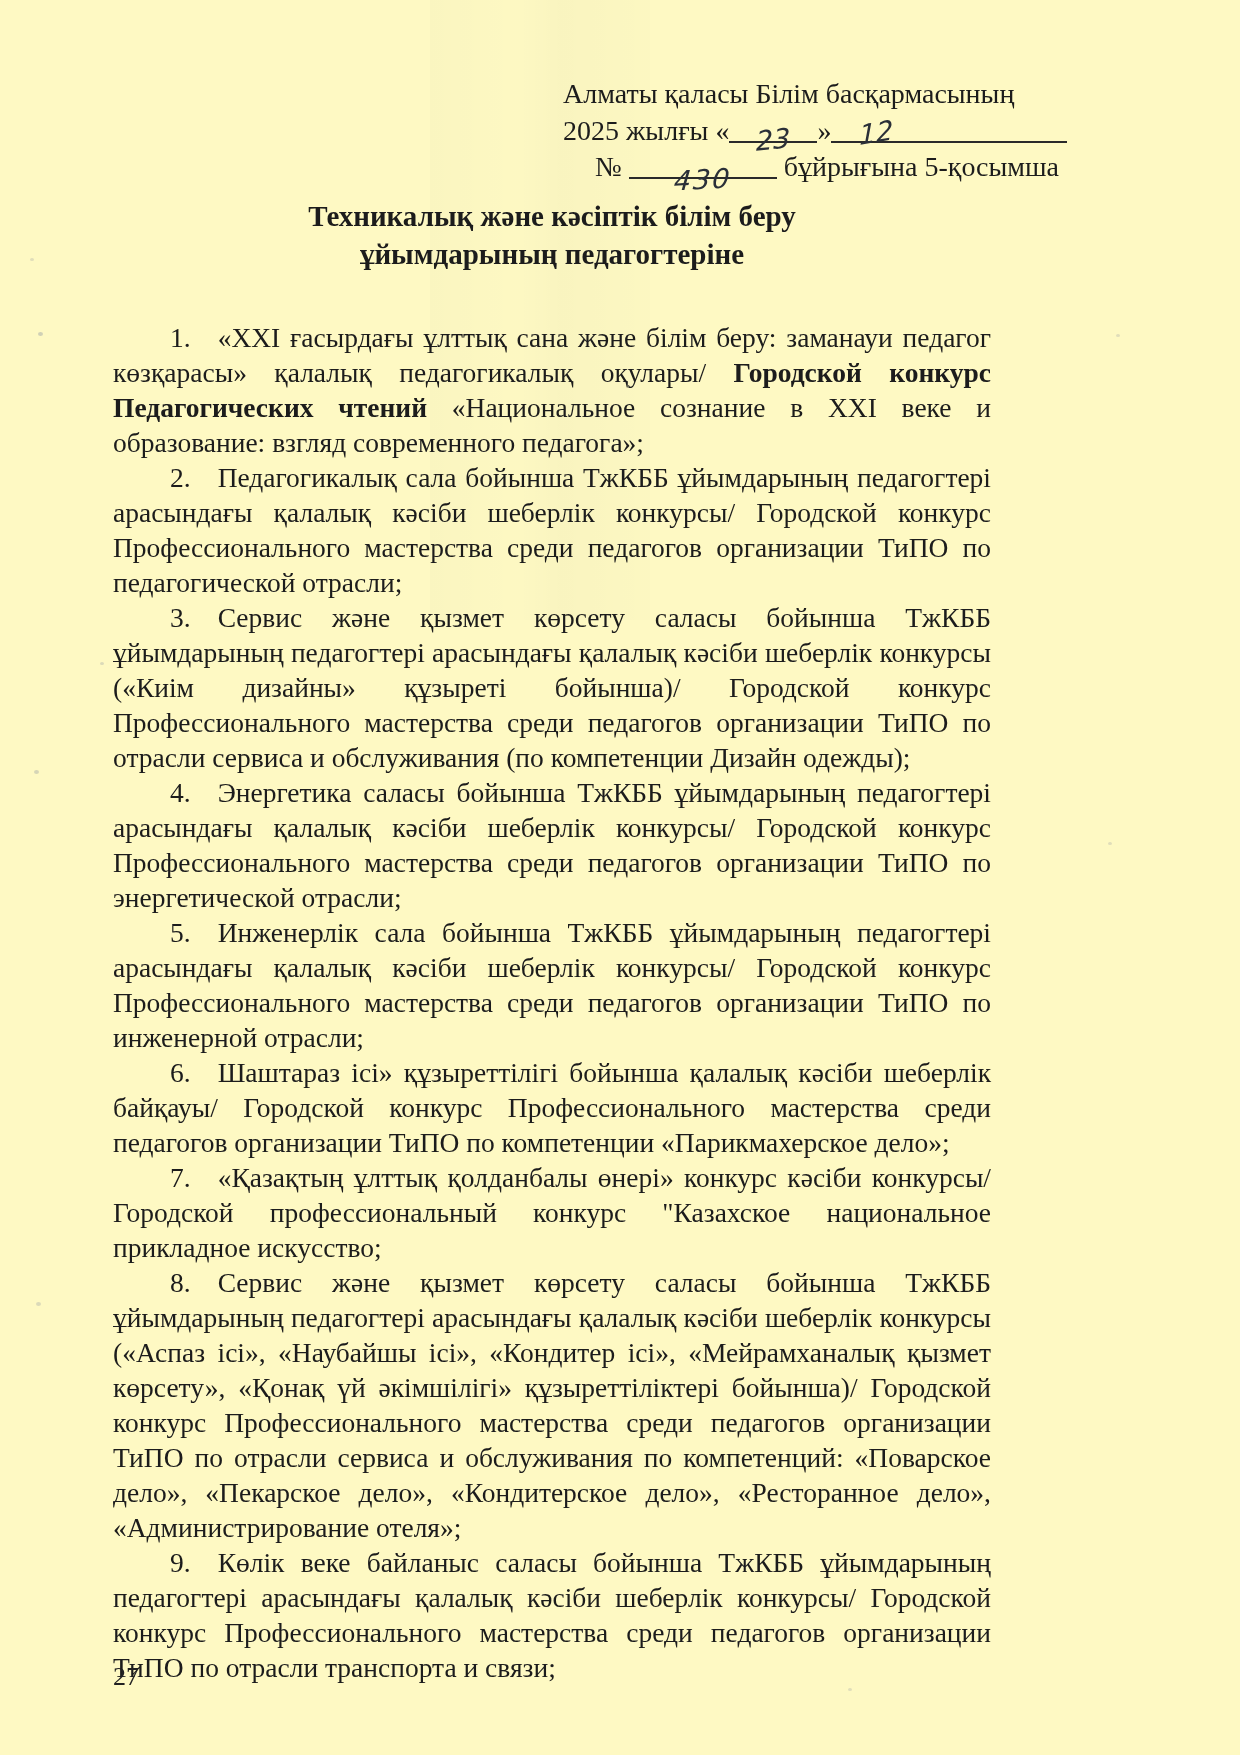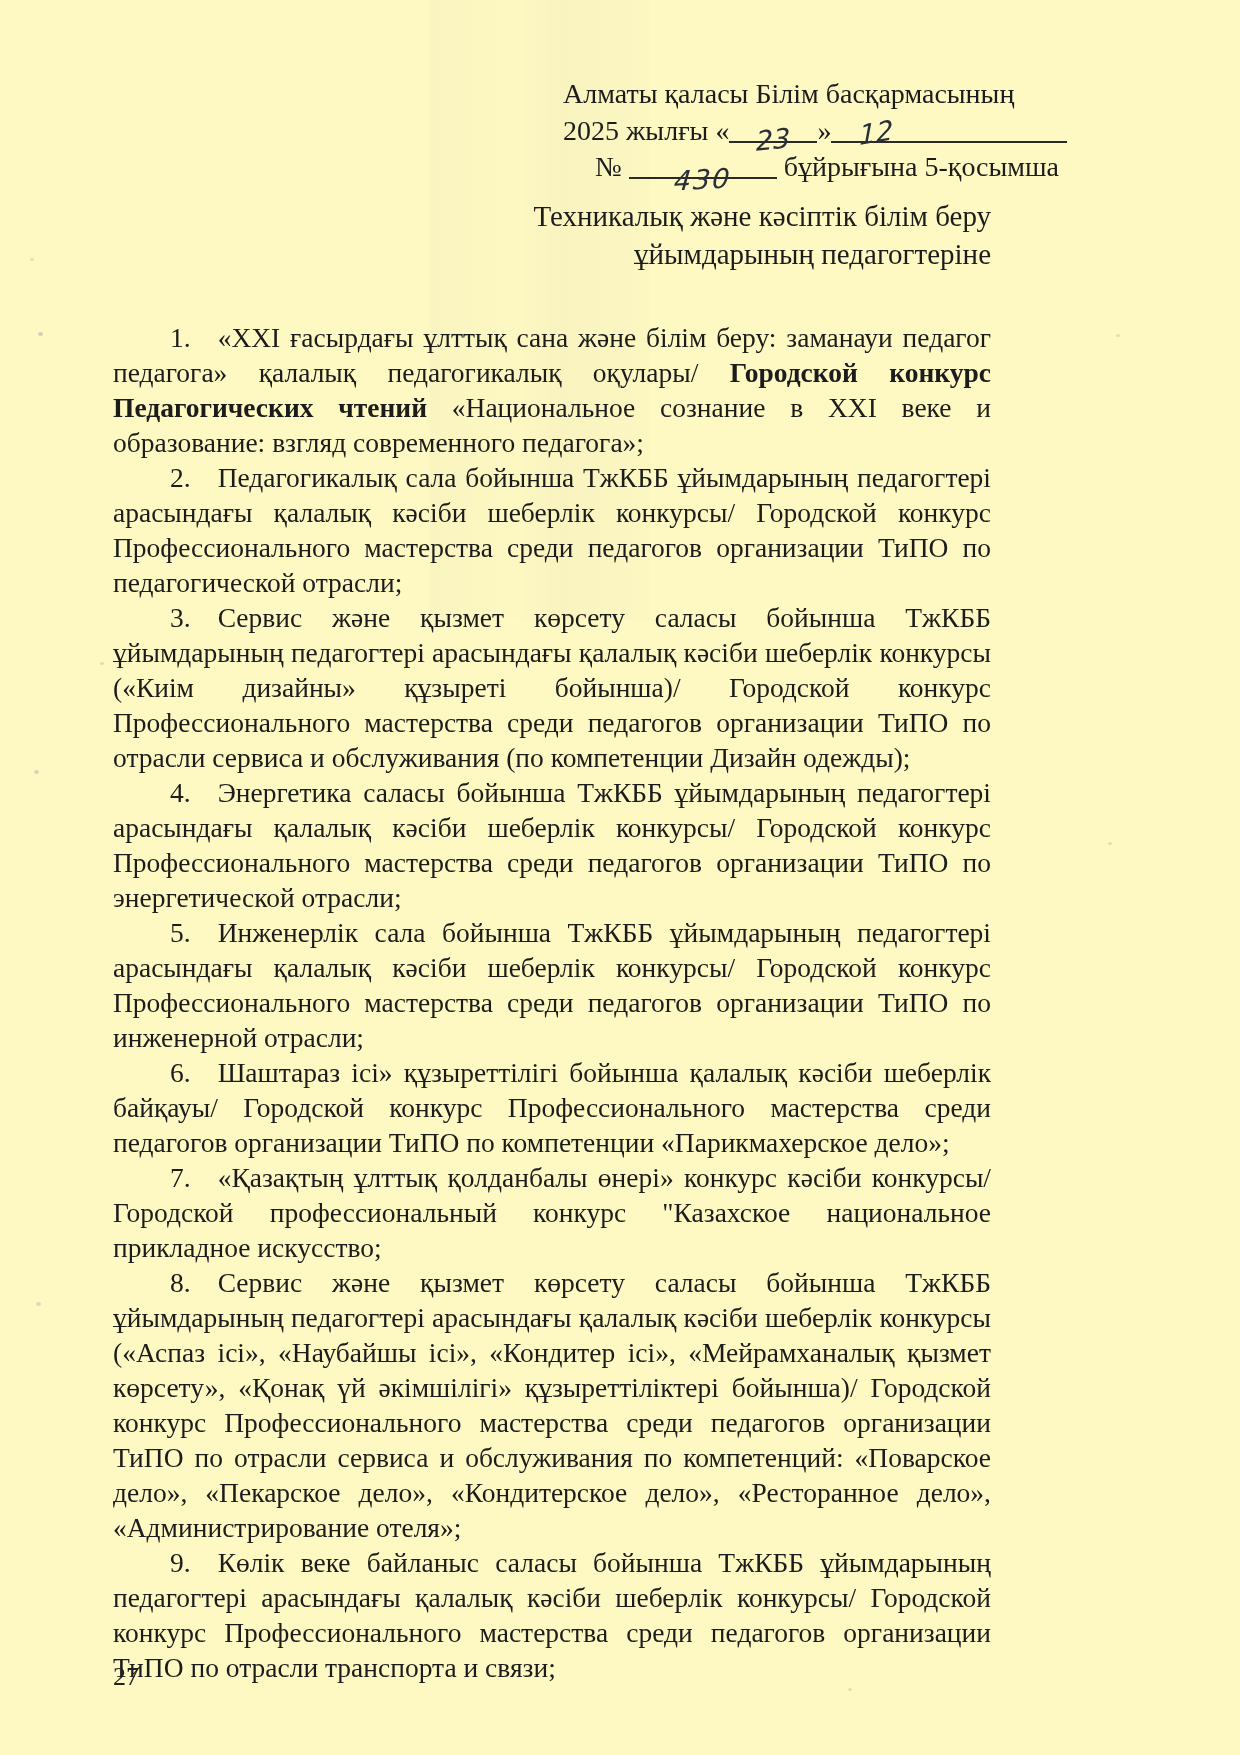--- a/index.html
+++ b/index.html
@@ -37,21 +37,21 @@
   .hand{
     display:inline-block;position:relative;top:9px;
     font-family:"DejaVu Sans",sans-serif;font-style:italic;
     font-size:27px;color:#2b3038;
     transform:rotate(-6deg) skewX(-6deg);
   }
   .hand.month-hand{top:2px;transform:rotate(-10deg) skewX(-10deg);}
   .hand.strike{top:13px;transform:rotate(-3deg) skewX(-8deg);letter-spacing:2px;}
   .title{
     position:absolute;left:113px;top:197px;width:878px;
-    text-align:right;font-weight:normal;font-size:29px;line-height:38px;
+    text-align:center;font-weight:bold;font-size:29px;line-height:38px;
   }
   .body{
     position:absolute;left:113px;top:320px;width:878px;
     font-size:27.5px;line-height:35px;text-align:justify;
   }
   .body p{margin:0;text-indent:57px;}
   .body .num{margin-right:27px;}
   .body b{font-weight:bold;}
   .page-number{
     position:absolute;left:113px;top:1662px;width:878px;
@@ -69,21 +69,21 @@
     <div class="h-line2"><span>2025 жылғы «</span><span class="blank day"><span class="hand">23</span></span><span>»</span><span class="blank month"><span class="hand month-hand">12</span></span></div>
     <div class="h-line3"><span>№</span> <span class="blank ordnum"><span class="hand strike">430</span></span><span> бұйрығына 5-қосымша</span></div>
   </div>
 
   <div class="title">
     <div>Техникалық және кәсіптік білім беру</div>
     <div>ұйымдарының педагогтеріне</div>
   </div>
 
   <div class="body" id="body">
-      <p><span class="num">1.</span><span>«XXI ғасырдағы ұлттық сана және білім беру: заманауи педагог педагога» қалалық педагогикалық оқулары/ </span><b>Городской конкурс Педагогических чтений</b><span> «Национальное сознание в XXI веке и образование: взгляд современного педагога»;</span></p>
+      <p><span class="num">1.</span><span>«XXI ғасырдағы ұлттық сана және білім беру: заманауи педагог көзқарасы» қалалық педагогикалық оқулары/ </span><b>Городской конкурс Педагогических чтений</b><span> «Национальное сознание в XXI веке и образование: взгляд современного педагога»;</span></p>
       <p><span class="num">2.</span><span>Педагогикалық сала бойынша ТжКББ ұйымдарының педагогтері арасындағы қалалық кәсіби шеберлік конкурсы/ Городской конкурс Профессионального мастерства среди педагогов организации ТиПО по педагогической отрасли;</span></p>
       <p><span class="num">3.</span><span>Сервис және қызмет көрсету саласы бойынша ТжКББ ұйымдарының педагогтері арасындағы қалалық кәсіби шеберлік конкурсы («Киім дизайны» құзыреті бойынша)/ Городской конкурс Профессионального мастерства среди педагогов организации ТиПО по отрасли сервиса и обслуживания (по компетенции Дизайн одежды);</span></p>
       <p><span class="num">4.</span><span>Энергетика саласы бойынша ТжКББ ұйымдарының педагогтері арасындағы қалалық кәсіби шеберлік конкурсы/ Городской конкурс Профессионального мастерства среди педагогов организации ТиПО по энергетической отрасли;</span></p>
       <p><span class="num">5.</span><span>Инженерлік сала бойынша ТжКББ ұйымдарының педагогтері арасындағы қалалық кәсіби шеберлік конкурсы/ Городской конкурс Профессионального мастерства среди педагогов организации ТиПО по инженерной отрасли;</span></p>
       <p><span class="num">6.</span><span>Шаштараз ісі» құзыреттілігі бойынша  қалалық кәсіби шеберлік байқауы/ Городской конкурс Профессионального мастерства среди педагогов организации ТиПО по компетенции «Парикмахерское дело»;</span></p>
       <p><span class="num">7.</span><span>«Қазақтың ұлттық қолданбалы өнері» конкурс кәсіби конкурсы/ Городской профессиональный конкурс "Казахское национальное прикладное искусство;</span></p>
       <p><span class="num">8.</span><span>Сервис және қызмет көрсету саласы бойынша ТжКББ ұйымдарының педагогтері арасындағы қалалық кәсіби шеберлік конкурсы («Аспаз ісі», «Наубайшы ісі», «Кондитер ісі», «Мейрамханалық қызмет көрсету», «Қонақ үй әкімшілігі» құзыреттіліктері бойынша)/ Городской конкурс Профессионального мастерства среди педагогов организации ТиПО по отрасли сервиса и обслуживания по компетенций:  «Поварское дело», «Пекарское дело», «Кондитерское дело», «Ресторанное дело», «Администрирование отеля»;</span></p>
       <p><span class="num">9.</span><span>Көлік веке байланыс саласы бойынша ТжКББ ұйымдарының педагогтері арасындағы қалалық кәсіби шеберлік конкурсы/ Городской конкурс Профессионального мастерства среди педагогов организации ТиПО по отрасли транспорта и связи;</span></p>
     </div>
 

